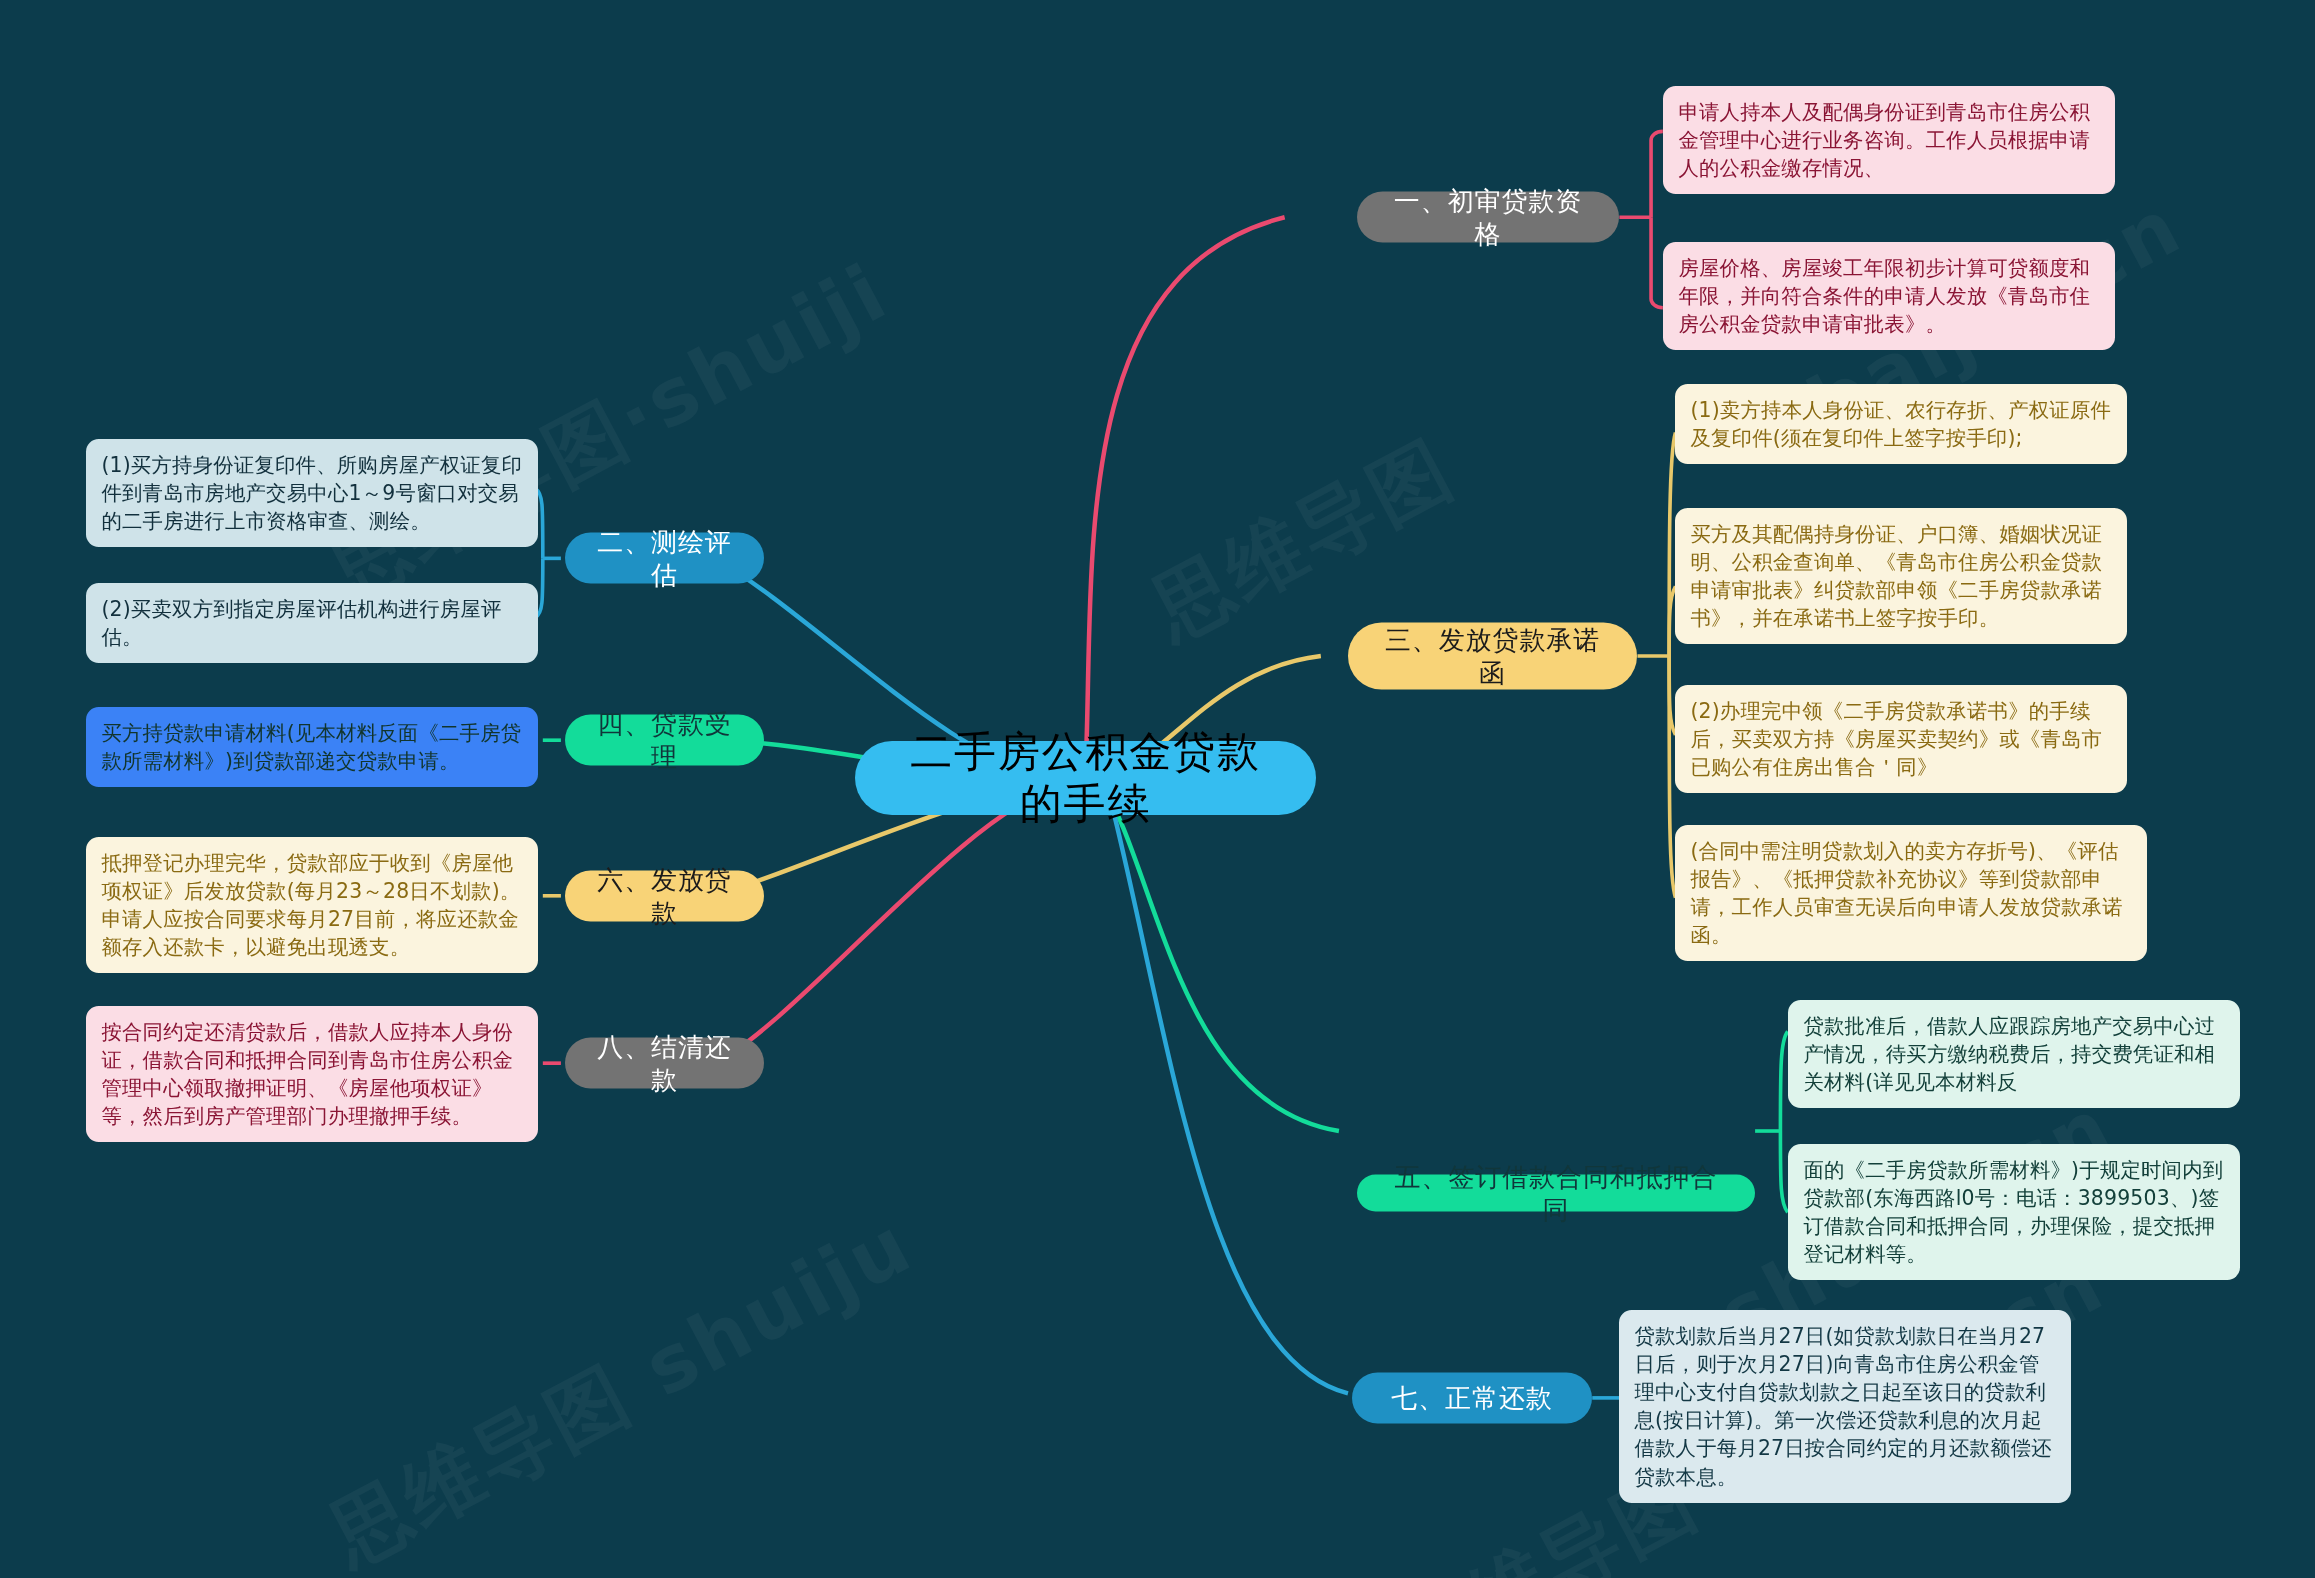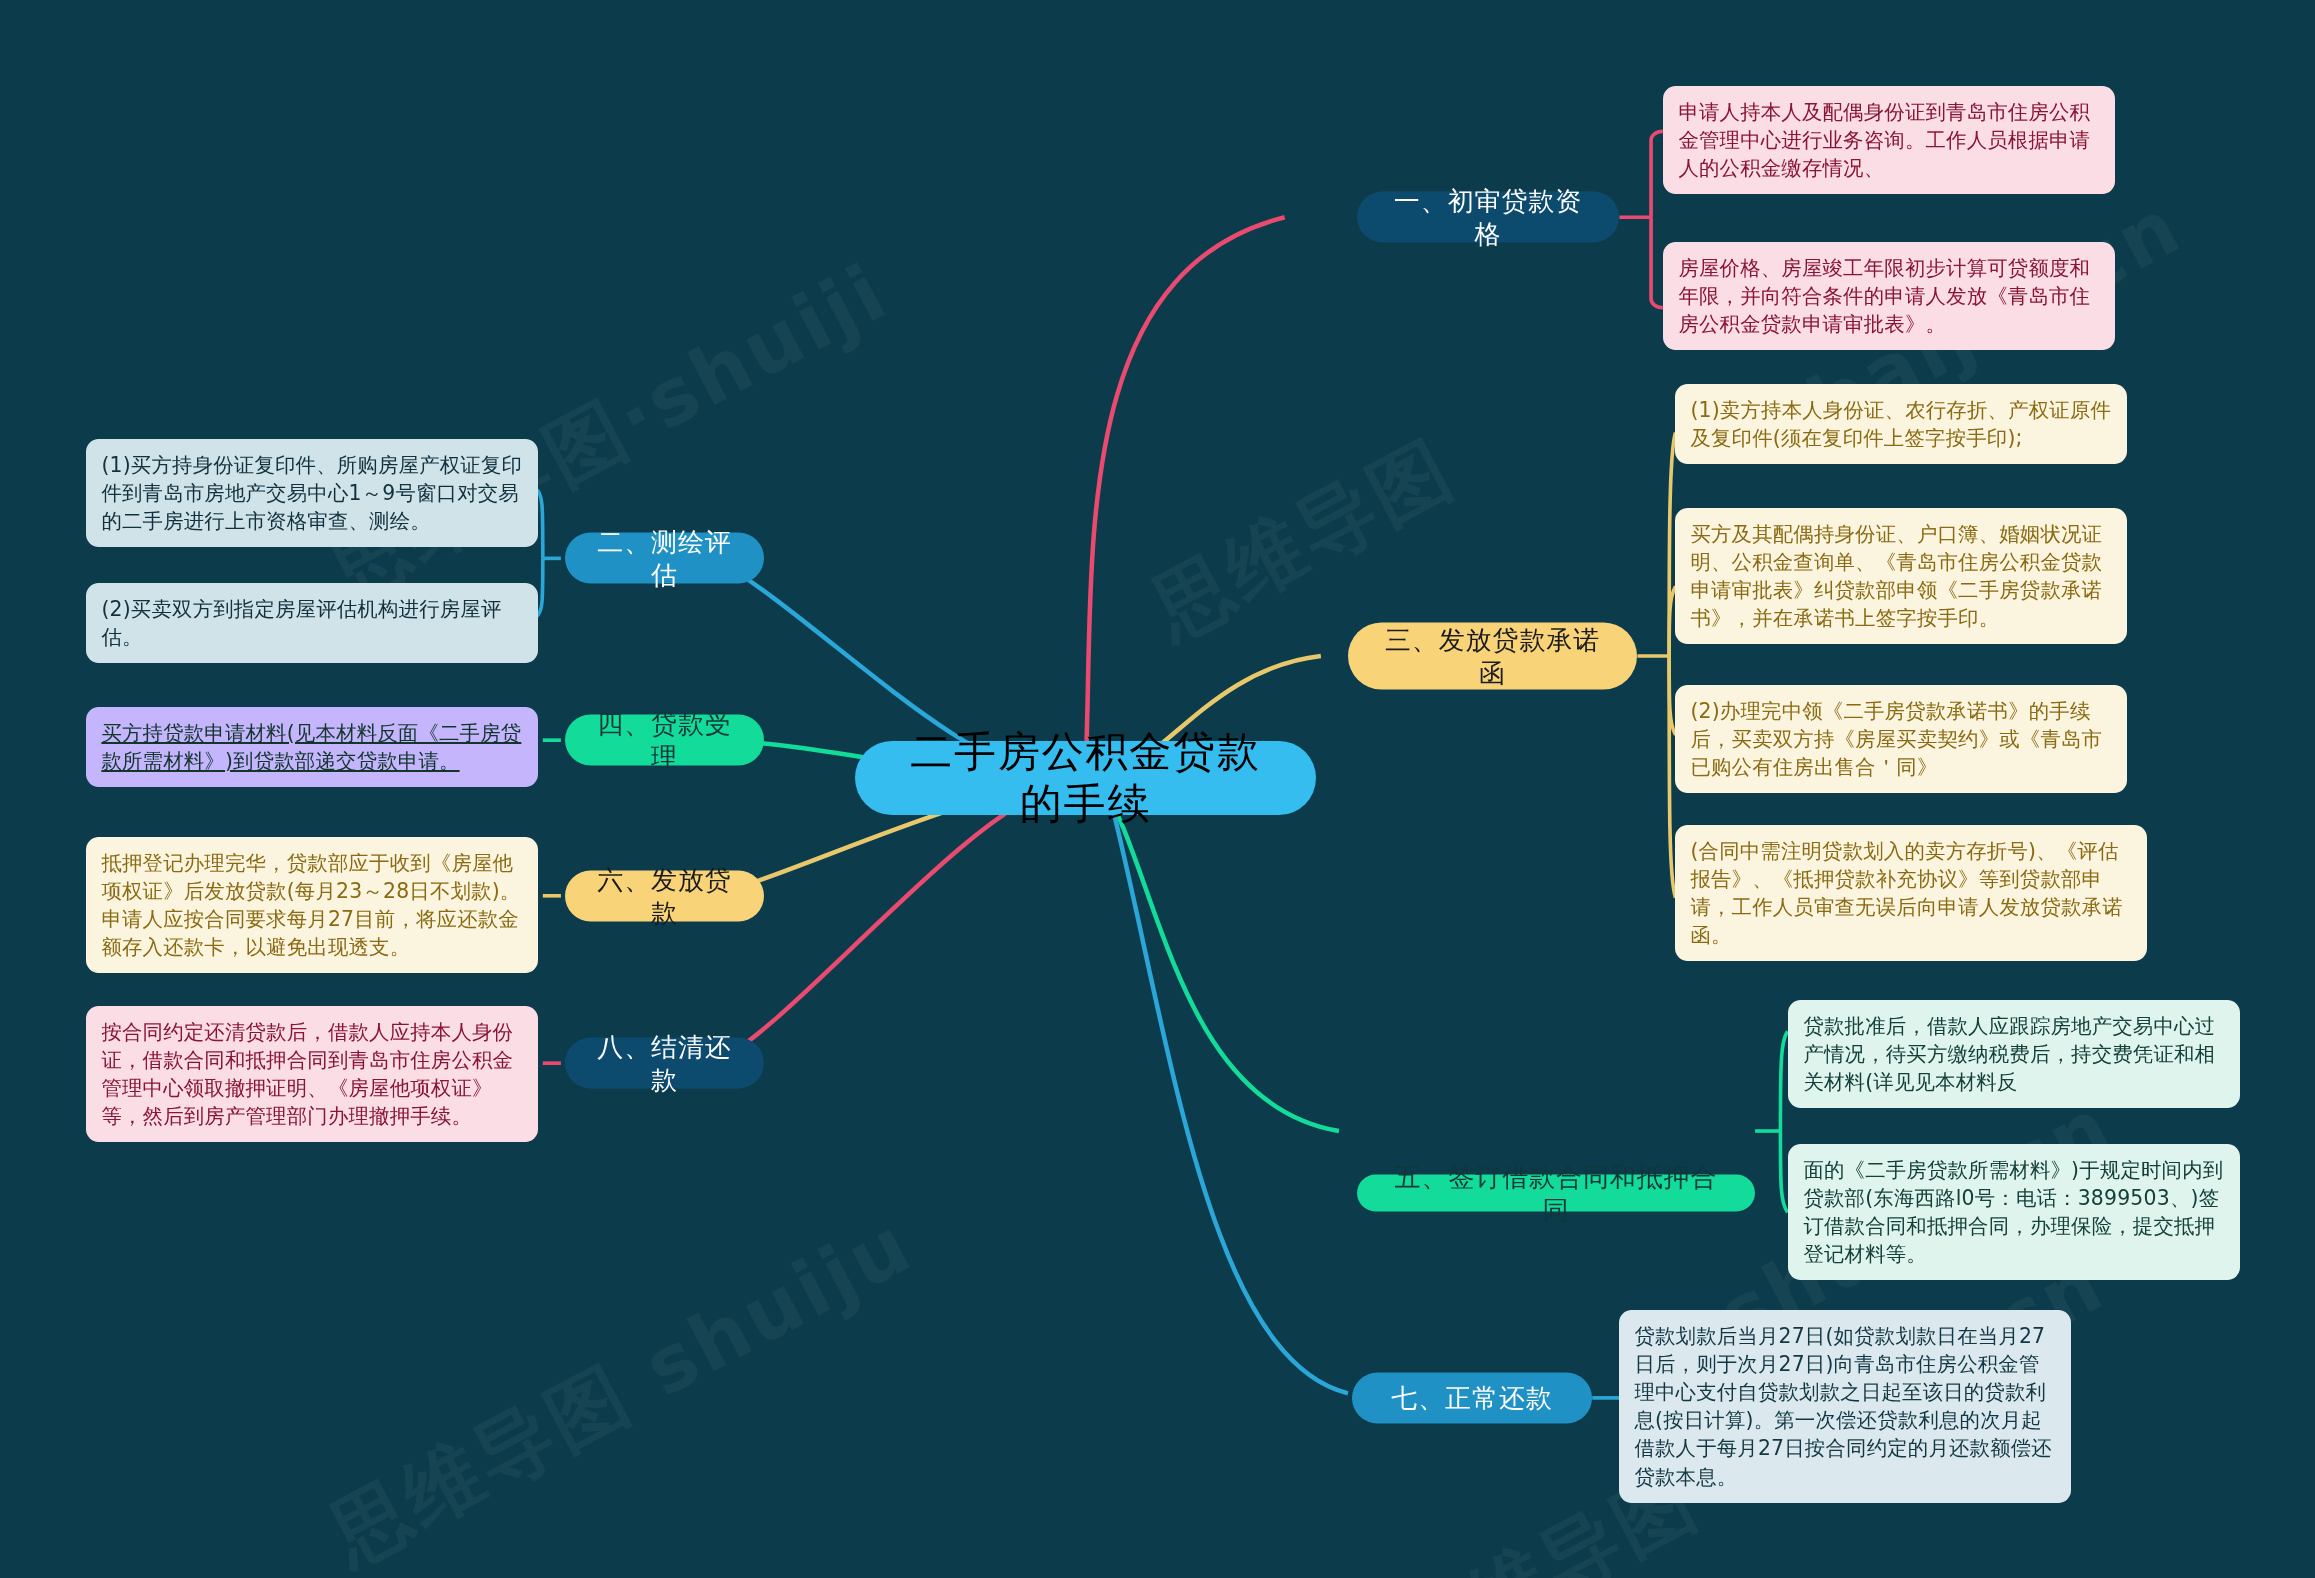--- a/index.html
+++ b/index.html
@@ -60,41 +60,41 @@
 
   .branch {
     font-size: 26px;
     padding: 0 27px;
     border-radius: 904px;
     letter-spacing: 0.9px;
     font-weight: 400;
   }
 
   
-  .b-pink   { background: #0c4a6e; color: #ffffff; }
+  .b-pink   { background: #737373; color: #ffffff; }
   .b-blue   { background: #1f91c4; color: #ffffff; }
   .b-yellow { background: #f8d377; color: #1b1b1b; }
   .b-green  { background: #13dc9a; color: #10363a; }
   .b-cyan   { background: #1f91c4; color: #ffffff; }
 
   
   .leaf {
     position: absolute;
     box-sizing: border-box;
     border-radius: 12.7px;
     padding: 11.8px 15.4px;
     font-size: 20.4px;
     line-height: 1.38;
     letter-spacing: 0.2px;
     text-align: left;
     word-break: break-all;
   }
   .l-pink   { background: #fbdde5; color: #8a1434; }
   .l-blue   { background: #cfe3e9; color: #12303d; }
-  .l-mint   { background: #c4b5fd; color: #12352c; text-decoration: underline; }
+  .l-mint   { background: #3b82f6; color: #12352c; }
   .l-cream  { background: #fbf4de; color: #8a6a12; }
   .l-paleblue { background: #dbe9ee; color: #123744; }
   .l-palemint { background: #dff4ec; color: #13403a; }
 </style>
 </head>
 <body>
 
 <div id="canvas">
 
   <div class="wm" style="left:299px; top:380px;">思维导图·shuiji</div>

